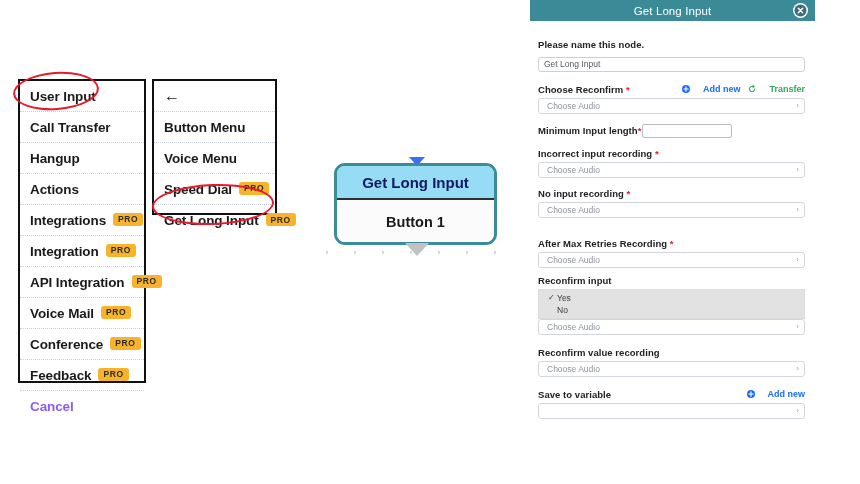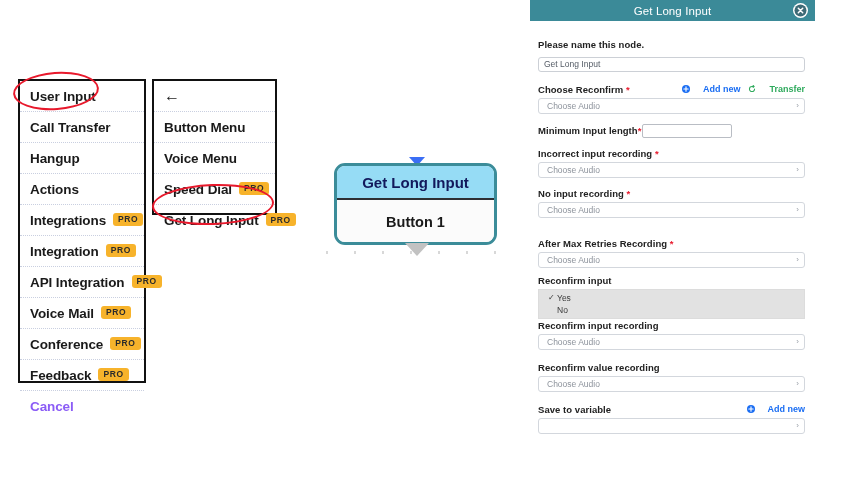--- a/index.html
+++ b/index.html
@@ -522,23 +522,20 @@
           <span class="listbox-check">✓</span>
           <span>Yes</span>
         </div>
         <div class="listbox-option unselected">
           <span>No</span>
         </div>
       </div>
     </div>
 
     <div class="field">
-      <div class="field-label-row" style="margin-top:1px">
-        <span class="field-label">Reconfirm input recording</span>
-      </div>
       <div class="select-box">
         <span class="select-value">Choose Audio</span>
         <span class="select-caret">›</span>
       </div>
     </div>
 
     <div class="sp-4"></div>
 
     <div class="field">
       <div class="field-label-row">

